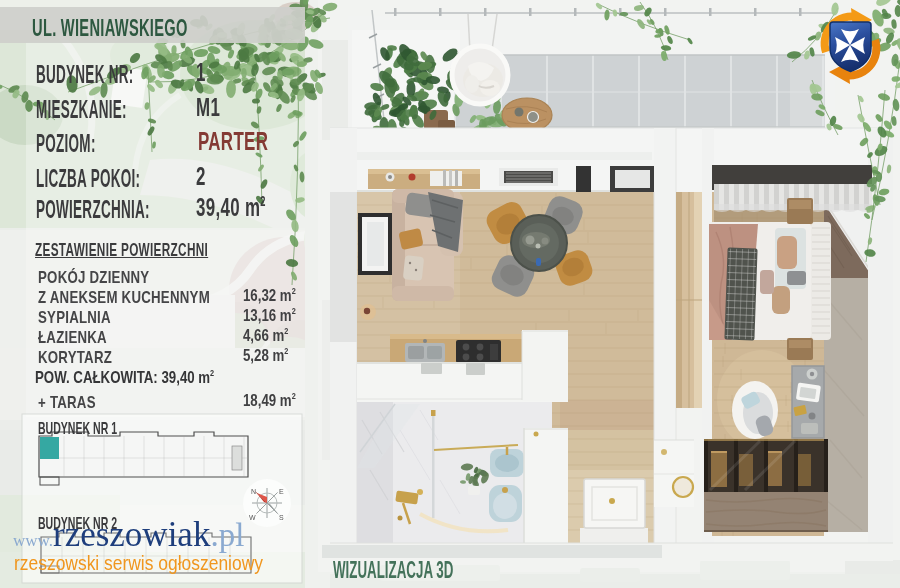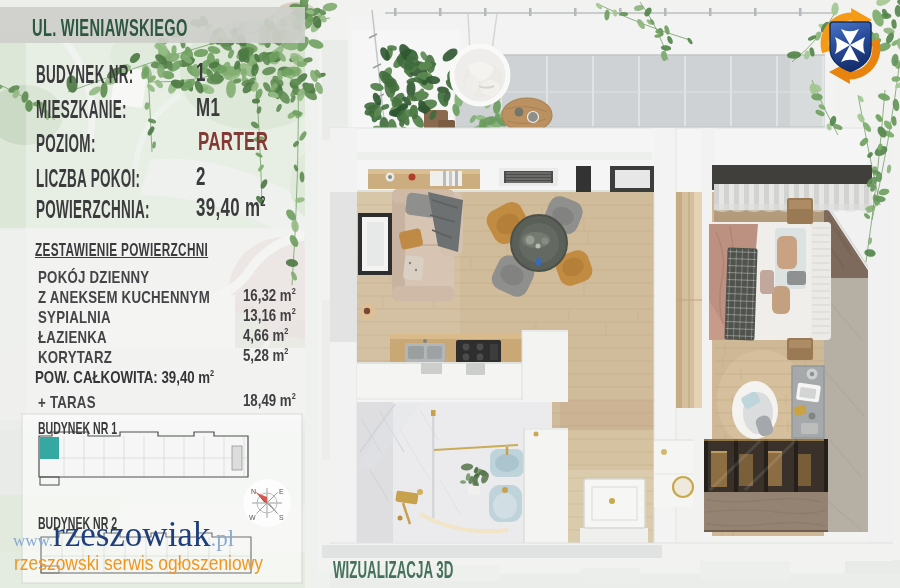--- a/index.html
+++ b/index.html
@@ -1173,19 +1173,19 @@
 <div class="abs condT tbl" style="left:38px;top:349px;">KORYTARZ</div>
 <div class="abs condT val" style="left:243px;top:347px;">5,28 m<sup>2</sup></div>
 <div class="abs condP" style="left:35px;top:369px;font-size:17px;color:#353537;">POW. CAŁKOWITA: 39,40 m<sup>2</sup></div>
 <div class="abs condT tbl" style="left:38px;top:394px;">+ TARAS</div>
 <div class="abs condT val" style="left:243px;top:392px;">18,49 m<sup>2</sup></div>
 
 <div class="abs condZ" style="left:38px;top:420px;font-size:17px;color:#3a3a3c;">BUDYNEK NR 1</div>
 <div class="abs condZ" style="left:38px;top:515px;font-size:17px;color:#3a3a3c;">BUDYNEK NR 2</div>
 
 <div class="abs" style="left:13px;top:517px;font-family:'Liberation Serif',serif;line-height:1;">
-<span style="font-size:17px;color:#8aa9d0;">www.</span><span style="font-size:35px;color:#1e3e7c;letter-spacing:0;">rzeszowiak</span><span style="font-size:23px;color:#8aa9d0;">.pl</span>
+<span style="font-size:17px;color:#8aa9d0;">www.</span><span style="font-size:35px;color:#1e3e7c;letter-spacing:0;">rzeszowiak</span><span style="font-size:33px;color:#8aa9d0;">.pl</span>
 </div>
 
 <div class="abs" style="left:14px;top:551px;font-size:21px;color:#f0961e;transform:scaleX(0.83);transform-origin:0 0;">rzeszowski serwis ogłoszeniowy</div>
 
 <div class="abs condW" style="left:333px;top:559px;font-size:23px;color:#44725a;">WIZUALIZACJA 3D</div>
 </div>
 
 </body></html>

